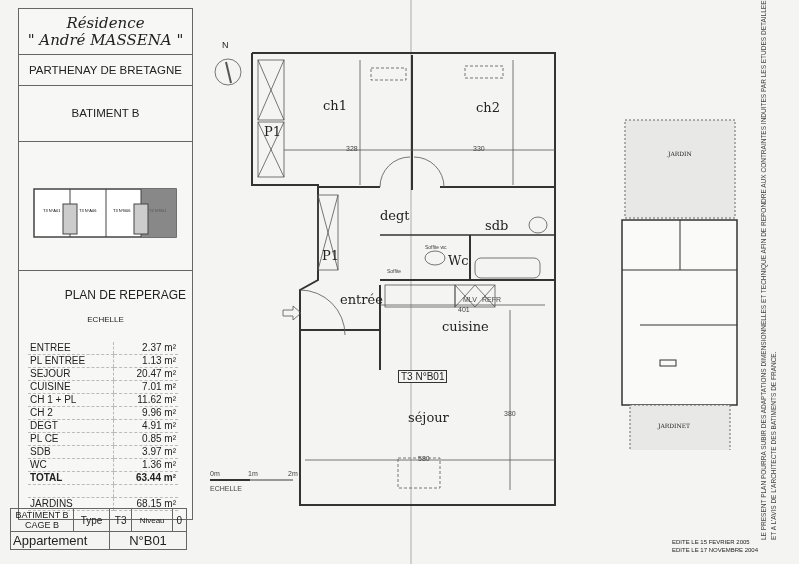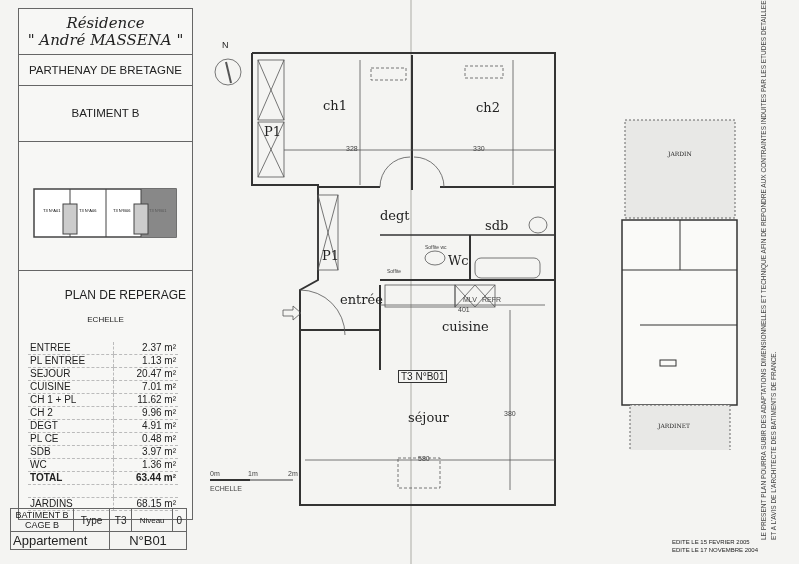--- a/index.html
+++ b/index.html
@@ -80,21 +80,21 @@
     <tr>
         <td>CH 2</td>
         <td class="v">9.96 m²</td>
       </tr>
     <tr>
         <td>DEGT</td>
         <td class="v">4.91 m²</td>
       </tr>
     <tr>
         <td>PL CE</td>
-        <td class="v">0.48 m²</td>
+        <td class="v">0.85 m²</td>
       </tr>
     <tr>
         <td>SDB</td>
         <td class="v">3.97 m²</td>
       </tr>
     <tr>
         <td>WC</td>
         <td class="v">1.36 m²</td>
       </tr>
     <tr class="total">

